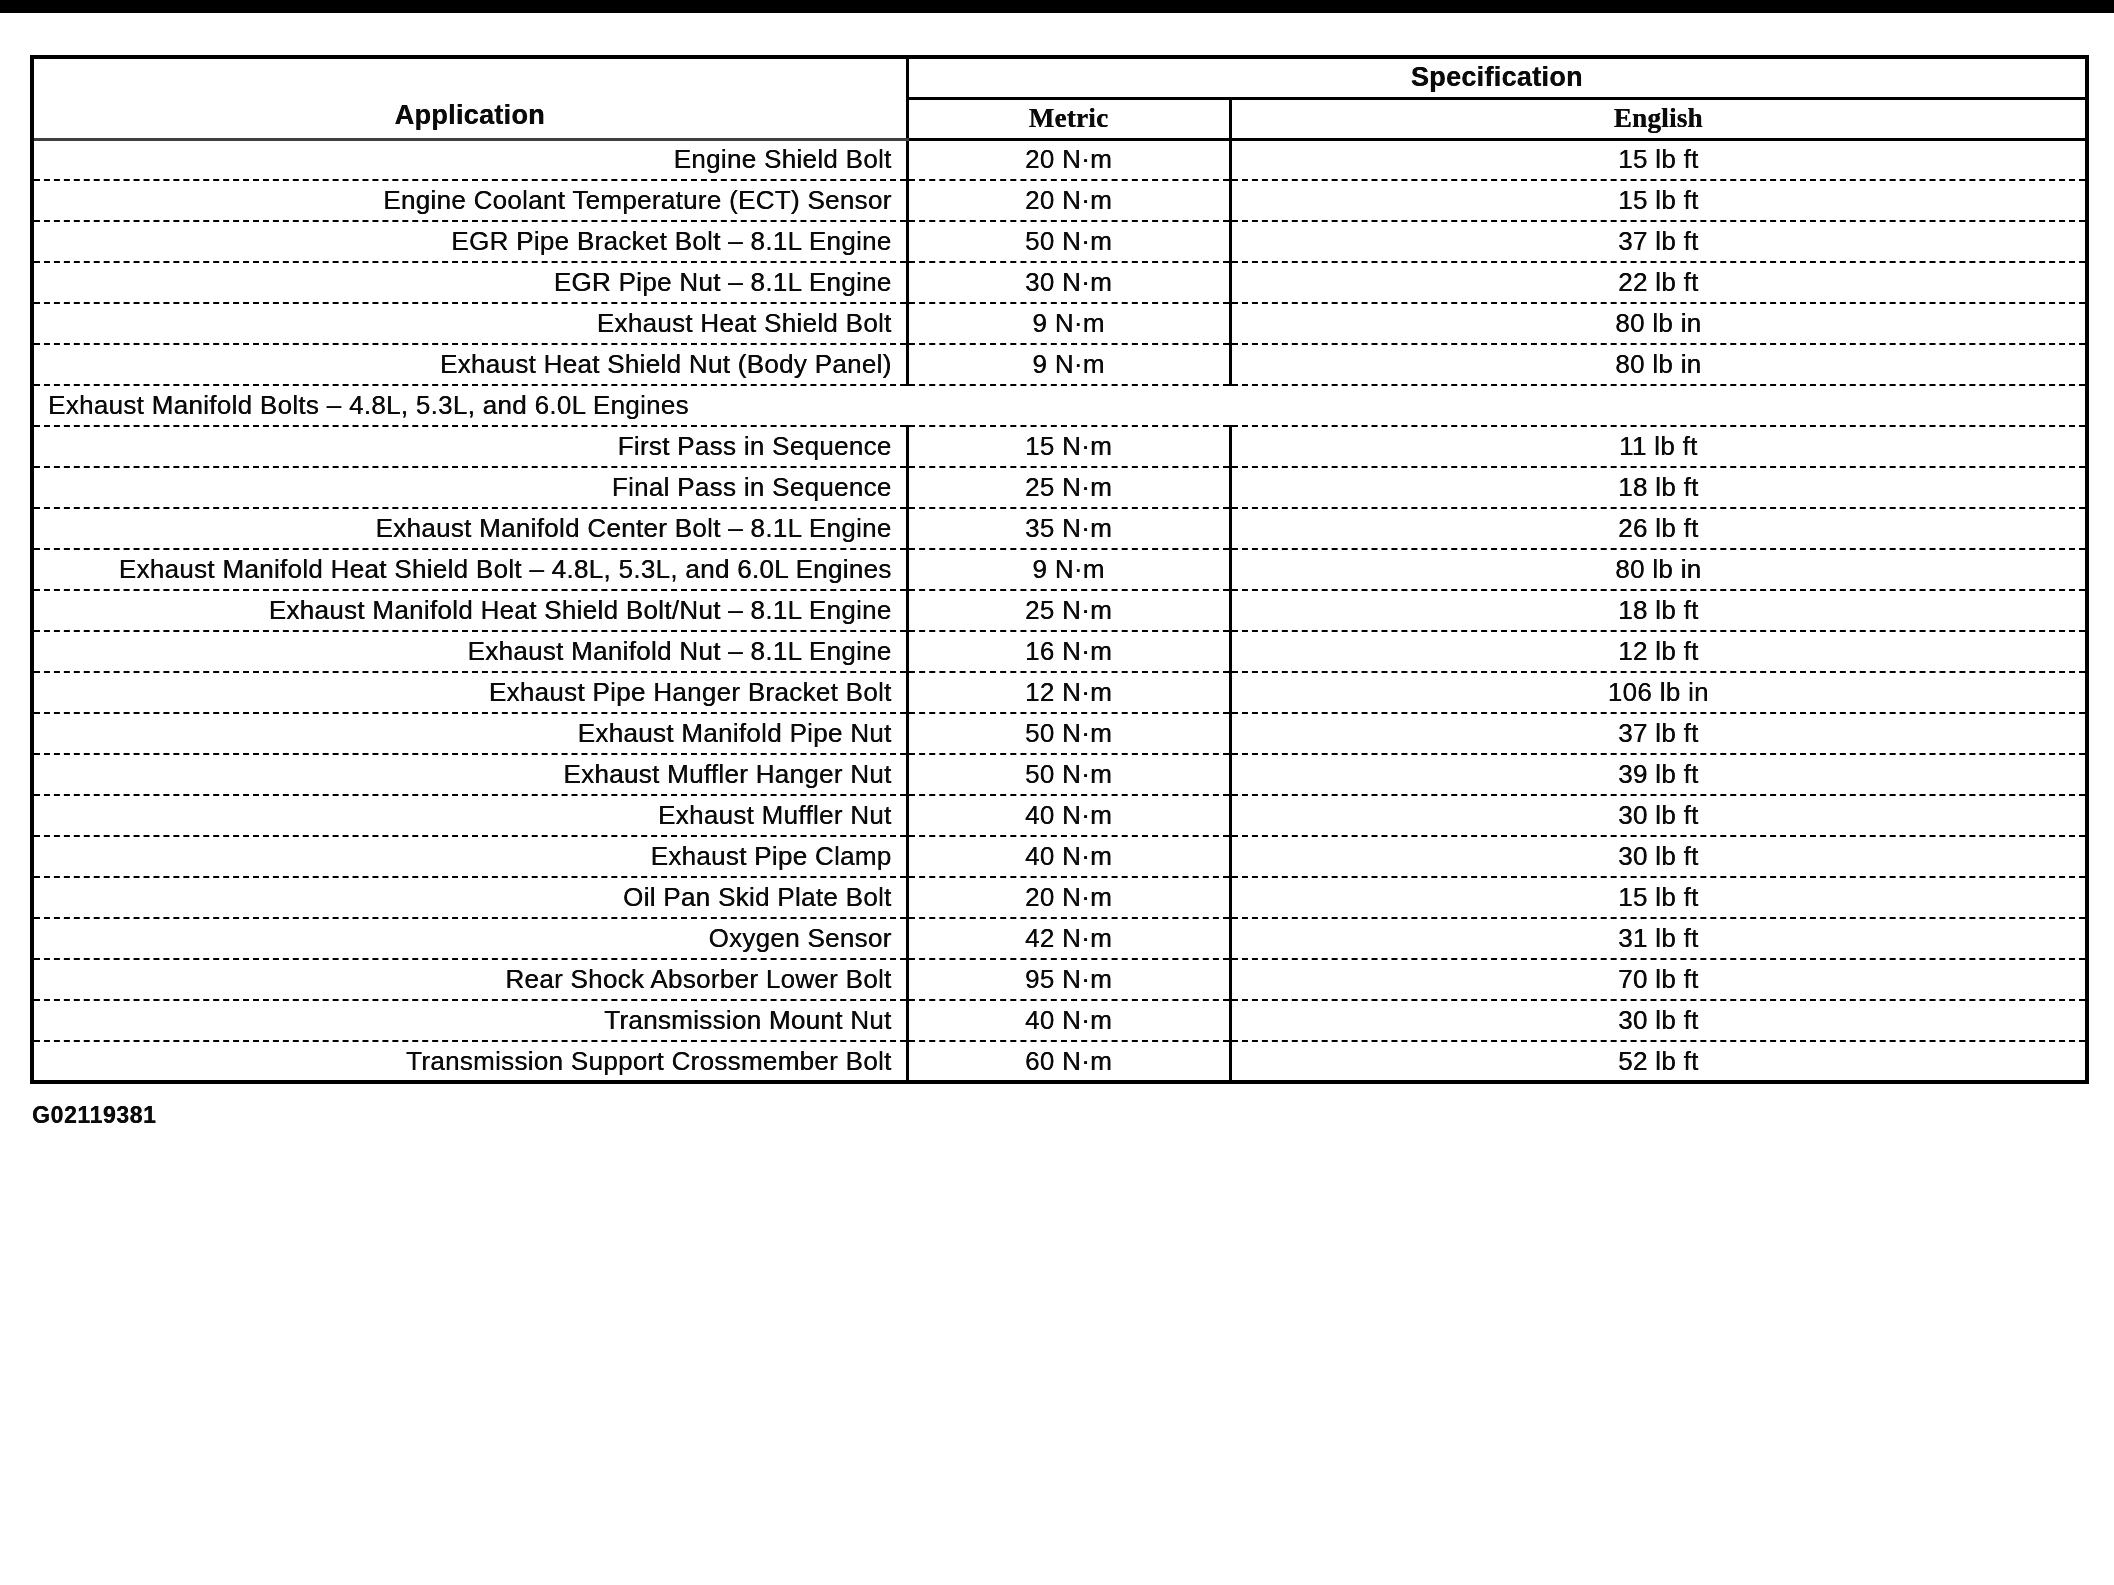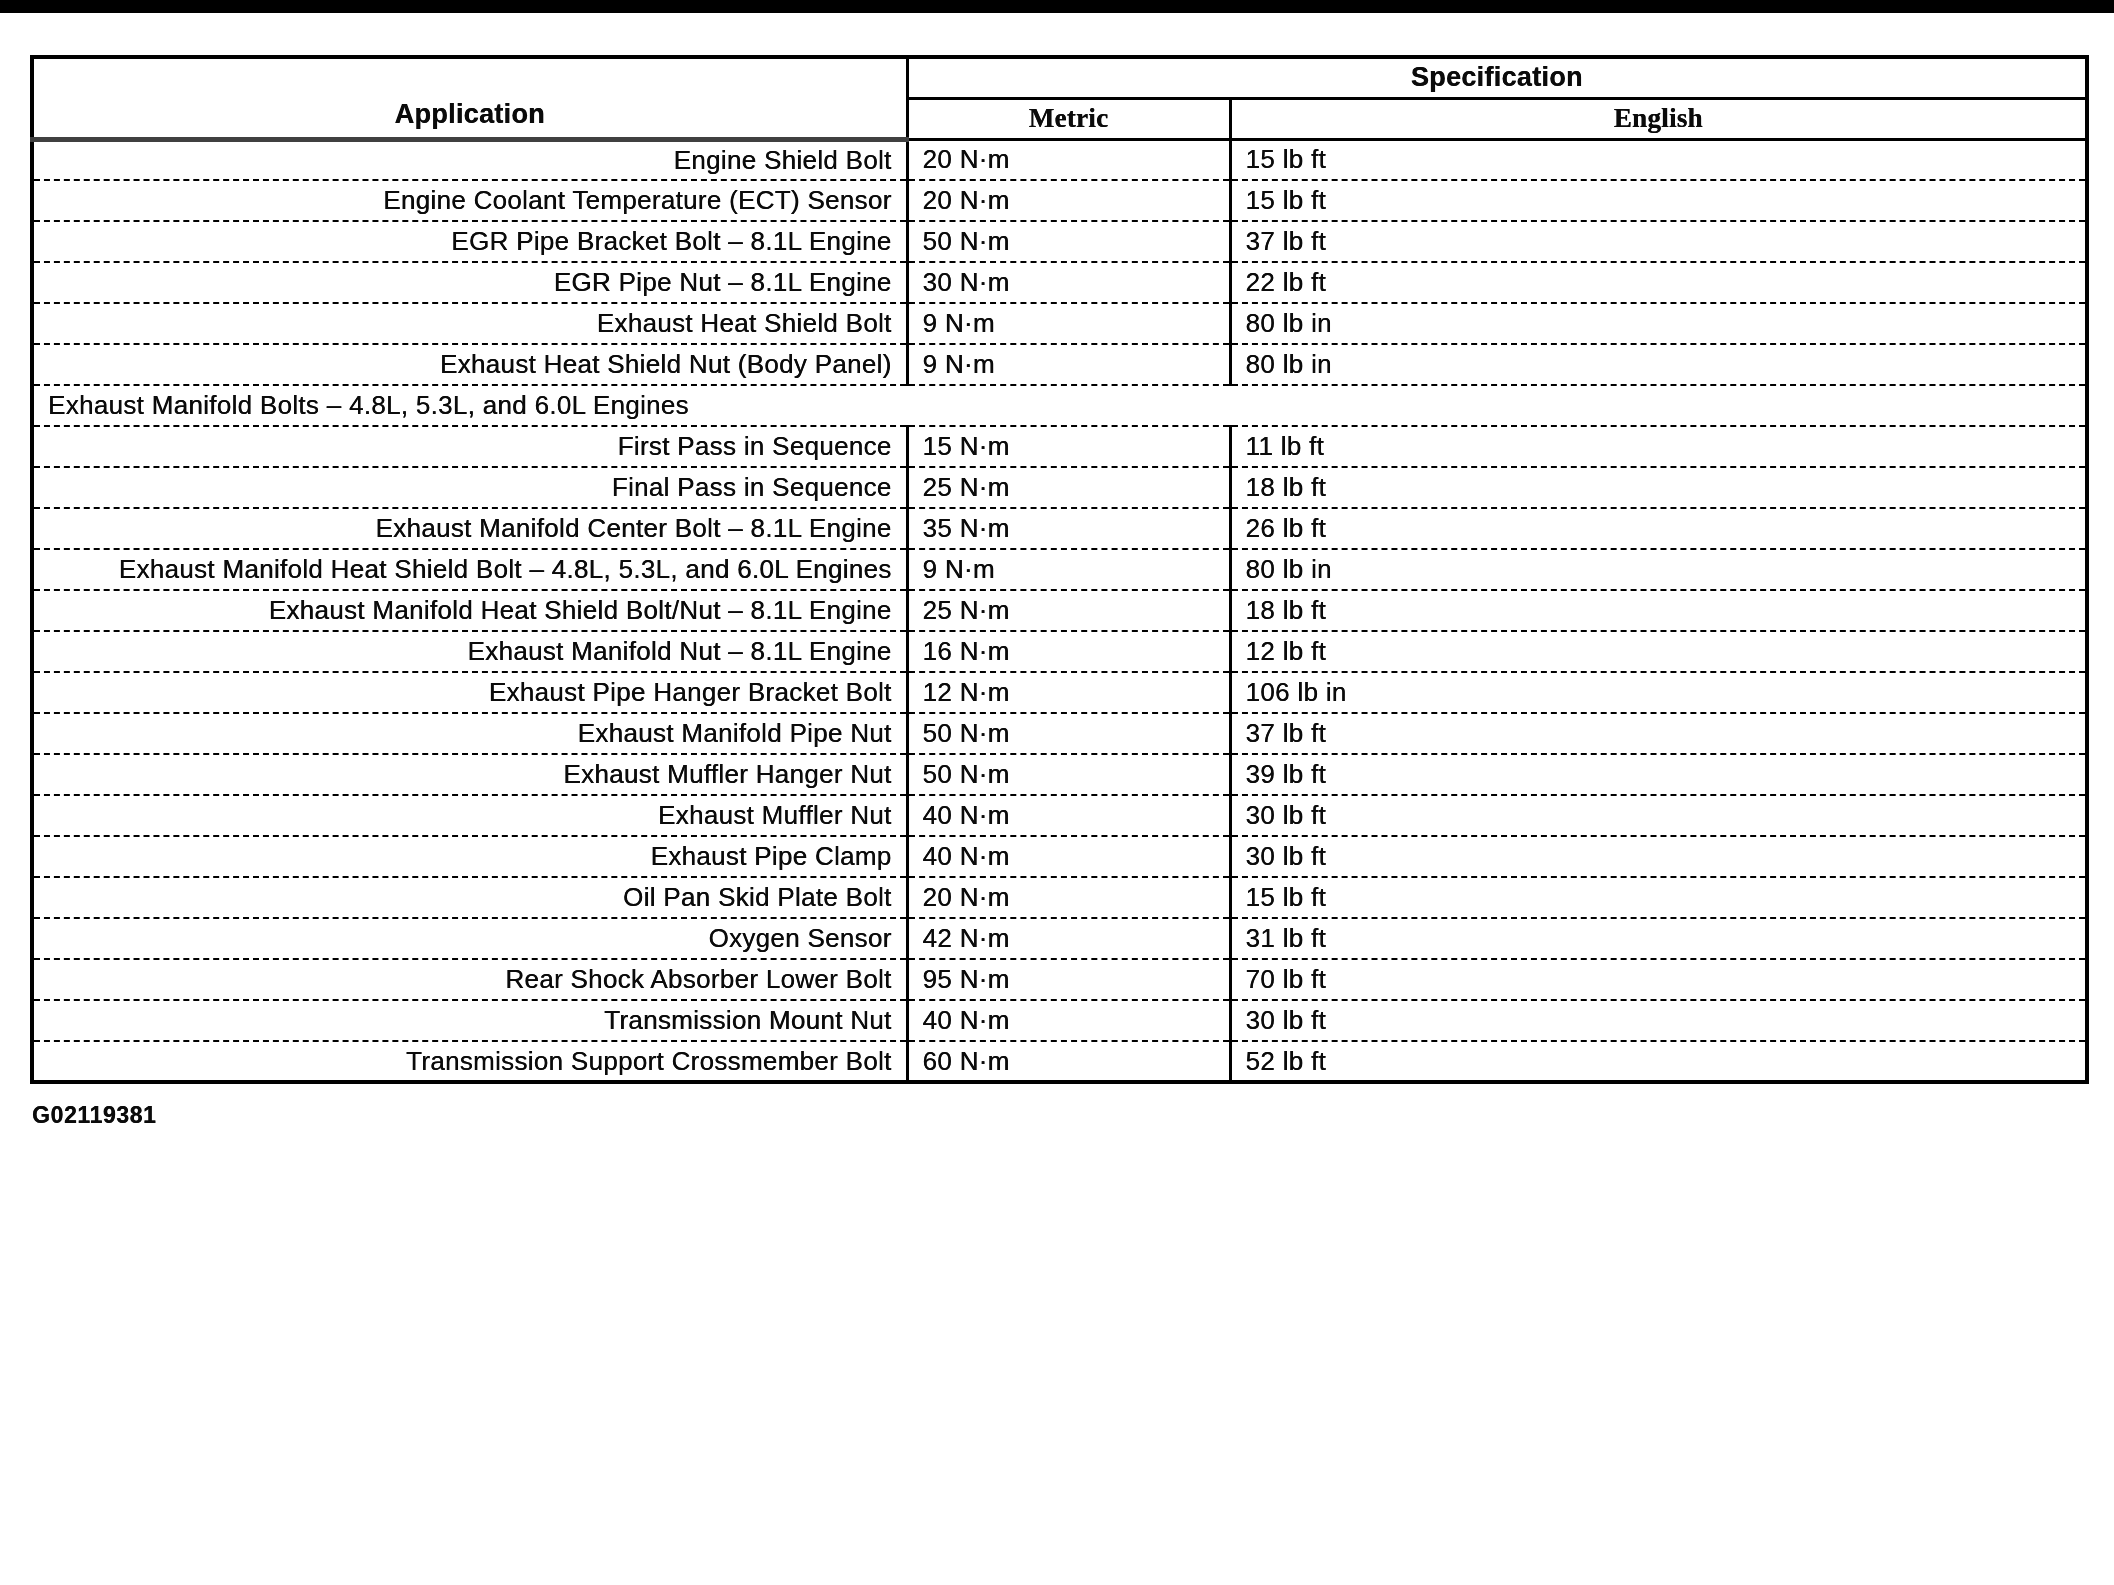--- a/index.html
+++ b/index.html
@@ -50,41 +50,42 @@
   }
   .spec thead th {
     font-weight: bold;
     font-size: 27px;
     text-align: center;
     border-top: none;
   }
   .spec th.h-app {
     vertical-align: bottom;
     padding-bottom: 7px;
-    border-bottom: 5px solid #404040;
+    border-bottom: 3px solid #404040;
   }
   .spec th.h-spec {
     border-bottom: 3px solid #000000;
   }
   .spec th.h-unit {
     border-bottom: 3px solid #000000;
     font-family: Liberation Serif, serif;
   }
   .spec td.app {
     text-align: right;
     padding-left: 14px;
   }
   .spec td.app.sub {
     padding-left: 52px;
   }
   .spec td.app.section {
     text-align: left;
     margin-top: 28px;
   }
   .spec td.val {
+    text-align: center;
   }
   .figure-id {
     position: absolute;
     left: 32px;
     top: 1102px;
     font-size: 23px;
     font-weight: bold;
     letter-spacing: 0.6px;
     text-shadow: 0.35px 0 0 currentColor;
   }

